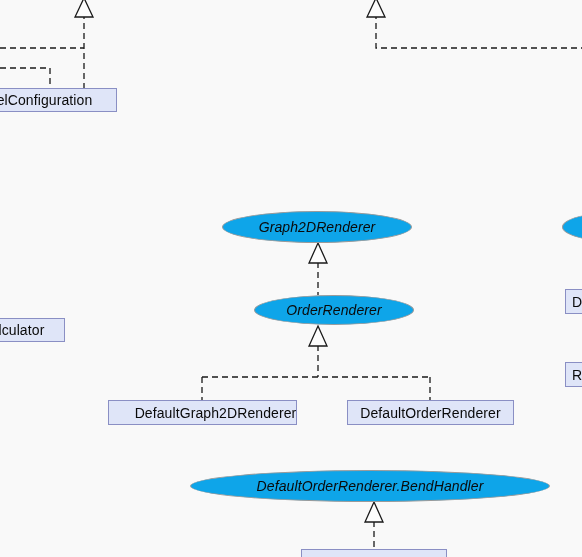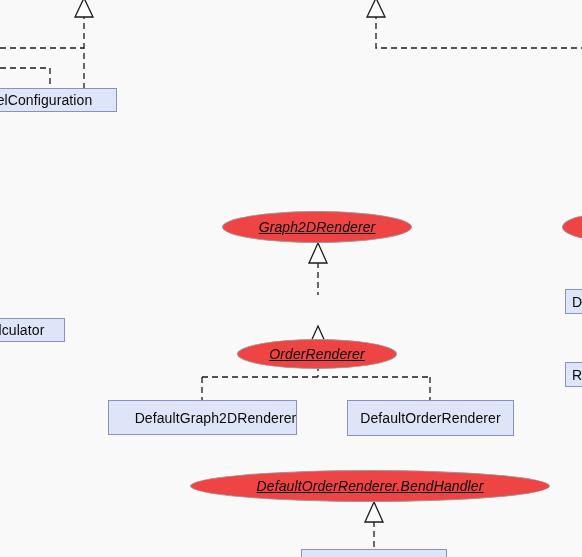--- a/index.html
+++ b/index.html
@@ -39,28 +39,27 @@
   }
   .node-class {
     background: #dfe5f8;
     border: 1px solid #8a8fc4;
     color: #0a0a0a;
     font-size: 14px;
     font-style: normal;
     letter-spacing: 0.1px;
   }
   .node-interface {
-    background: #ef4444;
+    background: #0ea5e9;
     border: 1px solid #9a9a9a;
     border-radius: 50%;
     color: #0a0a0a;
     font-size: 14px;
     font-style: italic;
     letter-spacing: 0.1px;
-    text-decoration: underline;
   }
   .node-label {
     display: block;
     padding: 0 6px;
   }
 </style>
 </head>
 <body>
 
 <div id="canvas">
@@ -109,29 +108,29 @@
   </div>
 
   <div class="node node-class" style="left:-30px; top:318px; width:95px; height:24px;">
     <span class="node-label">alculator</span>
   </div>
 
   <div class="node node-interface" style="left:222px; top:211px; width:190px; height:32px;">
     <span class="node-label">Graph2DRenderer</span>
   </div>
 
-  <div class="node node-interface" style="left:237px; top:295px; width:160px; height:30px;margin-top:44px;">
+  <div class="node node-interface" style="left:254px; top:295px; width:160px; height:30px;">
     <span class="node-label">OrderRenderer</span>
   </div>
 
-  <div class="node node-class" style="left:108px; top:400px; width:189px; height:35px;padding-left:26px;">
+  <div class="node node-class" style="left:108px; top:400px; width:189px; height:25px;padding-left:26px;">
     <span class="node-label">DefaultGraph2DRenderer</span>
   </div>
 
-  <div class="node node-class" style="left:347px; top:400px; width:167px; height:36px;">
+  <div class="node node-class" style="left:347px; top:400px; width:167px; height:25px;">
     <span class="node-label">DefaultOrderRenderer</span>
   </div>
 
   <div class="node node-interface" style="left:190px; top:470px; width:360px; height:32px;">
     <span class="node-label">DefaultOrderRenderer.BendHandler</span>
   </div>
 
   <div class="node node-interface" style="left:562px; top:212px; width:110px; height:30px;">
     <span class="node-label"></span>
   </div>

